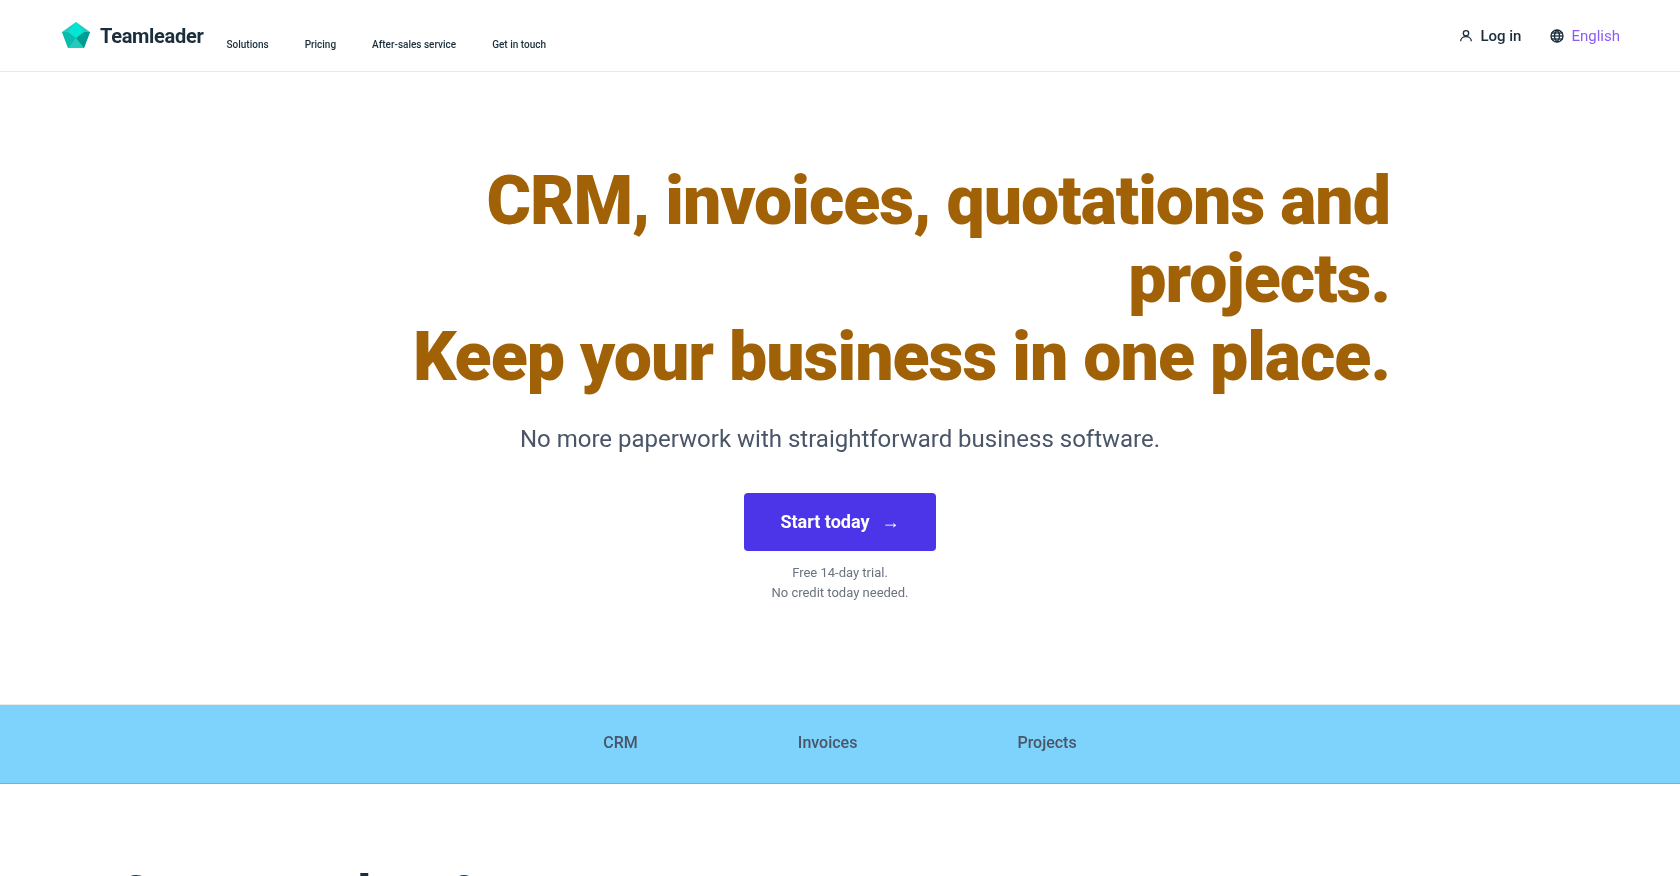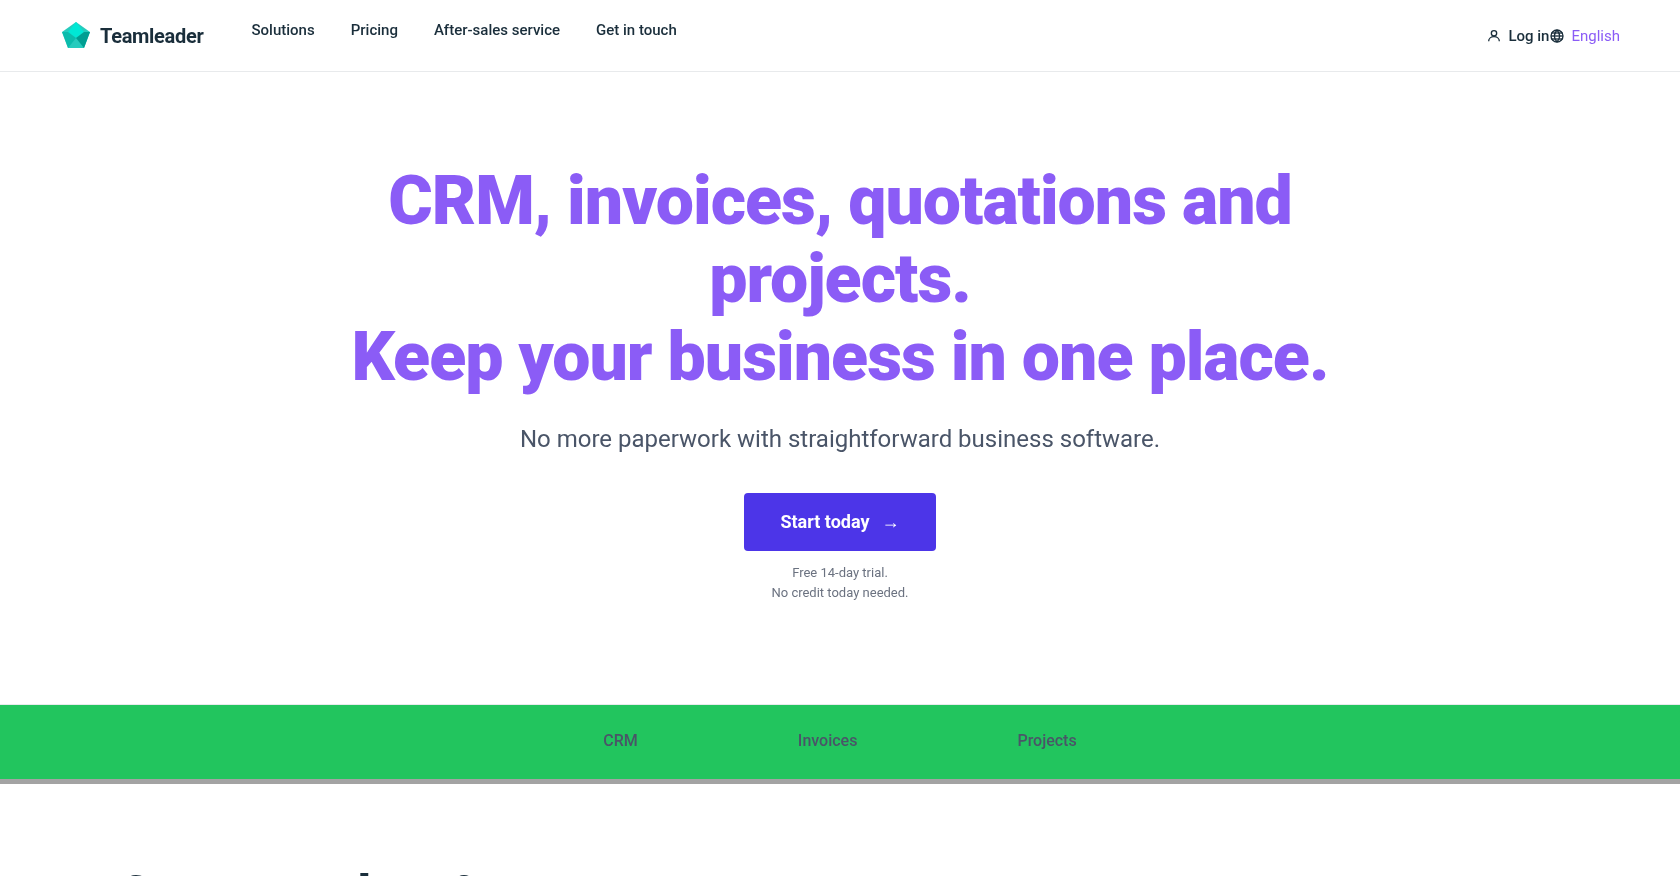--- a/index.html
+++ b/index.html
@@ -24,22 +24,22 @@
       padding: 0 60px;
       height: 72px;
       border-bottom: 1px solid #e8eaec;
       background: #ffffff;
       position: relative;
       z-index: 10;
     }
 
     .navbar-left {
       display: flex;
-      align-items: flex-start;
-      gap: 48px;
+      align-items: flex-end;
+      gap: 23px;
     }
 
     .logo {
       display: flex;
       align-items: center;
       gap: 8px;
       text-decoration: none;
     }
 
     .logo-icon {
@@ -57,27 +57,28 @@
     .nav-links {
       display: flex;
       align-items: center;
       gap: 36px;
       list-style: none;
     }
 
     .nav-links a {
       text-decoration: none;
       color: #1a2e3b;
-      font-size: 15px;
+      font-size: 10px;
       font-weight: 500;
     }
 
     .navbar-right {
       display: flex;
       align-items: center;
+      gap: 28px;
     }
 
     .login-link {
       display: flex;
       align-items: center;
       gap: 6px;
       text-decoration: none;
       color: #1a2e3b;
       font-size: 15px;
       font-weight: 500;
@@ -100,24 +101,25 @@
       align-items: center;
       justify-content: center;
       padding: 90px 40px 100px;
       text-align: center;
       background: #ffffff;
     }
 
     .hero-title {
       font-size: 68px;
       font-weight: 900;
-      color: #8b5cf6;
+      color: #a16207;
       line-height: 1.15;
       max-width: 1100px;
       letter-spacing: -1px;
+      text-align: right;
     }
 
     .hero-title .highlight {
       position: relative;
       display: inline-block;
     }
 
     .hero-title .highlight::after {
       content: '';
       position: absolute;
@@ -167,23 +169,23 @@
     }
 
     .trial-text {
       font-size: 13px;
       color: #6b7280;
       line-height: 1.6;
     }
 
     
     .features-bar {
-      background: #22c55e;
+      background: #7dd3fc;
       border-top: 1px solid #e8eaec;
-      border-bottom: 5px solid #a3a3a3;
+      border-bottom: 1px solid #a3a3a3;
       display: flex;
       justify-content: center;
       align-items: center;
       gap: 0;
       padding: 0;
       height: 80px;
     }
 
     .feature-tab {
       padding: 0 80px;

